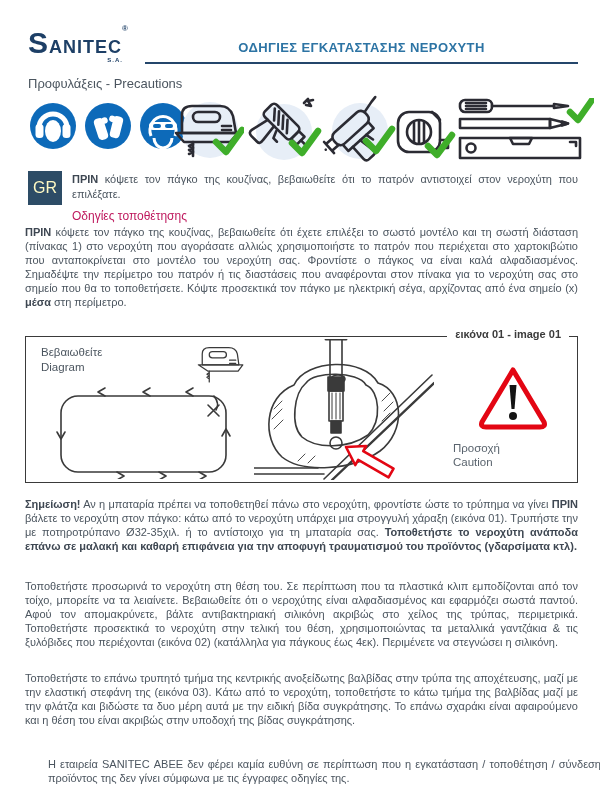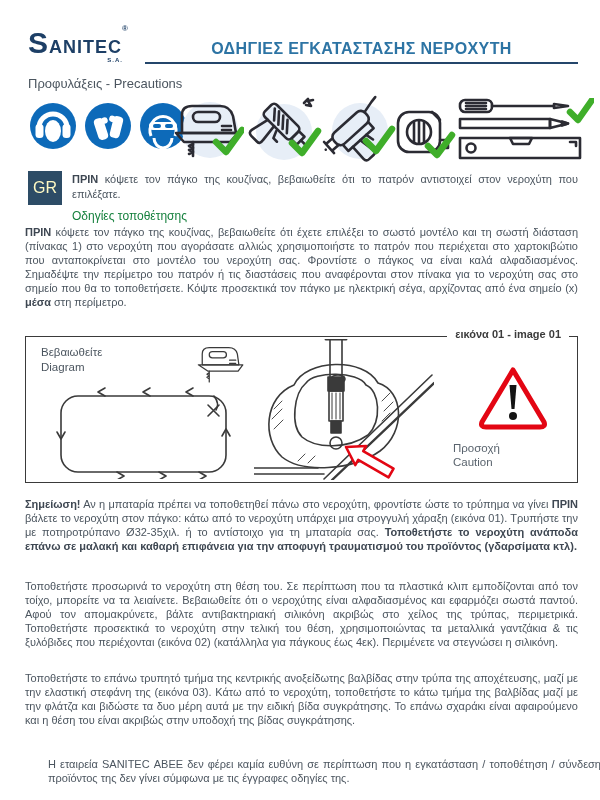--- a/index.html
+++ b/index.html
@@ -10,36 +10,36 @@
   }
   .abs{position:absolute;}
 
   
   .logo{left:28px;top:26px;color:#1d3f66;font-weight:bold;letter-spacing:1px;}
   .logo-main{font-size:18px;display:inline-block;}
   .logo-main::first-letter{font-size:30px;}
   .logo-reg{font-size:8px;vertical-align:top;position:relative;top:-2px;}
   .logo-sub{font-size:6px;display:block;text-align:right;margin-top:-3px;margin-right:6px;color:#1d3f66;}
   .doc-title{left:145px;top:40px;width:433px;text-align:center;color:#2d74a4;
-    font-size:16px;font-weight:bold;letter-spacing:0.4px;}
+    font-size:13px;font-weight:bold;letter-spacing:0.4px;}
   .header-rule{left:145px;top:62px;width:433px;height:2px;background:#24466b;}
   .precautions-label{left:28px;top:76px;font-size:13px;color:#4b555f;}
 
   
   .icon{position:absolute;}
   .tool-bg{fill:#e7eef7;}
   .tool-stroke{stroke:#2b2b33;stroke-width:2.6;fill:none;stroke-linejoin:round;stroke-linecap:round;}
   .check{stroke:#3fae2a;stroke-width:6.5;fill:none;stroke-linecap:round;stroke-linejoin:round;}
 
   
   .gr-box{left:28px;top:171px;width:34px;height:34px;background:#2d4c66;color:#fef9c3;
     display:flex;align-items:center;justify-content:center;font-size:16px;}
   .gr-text{left:72px;top:172px;width:506px;font-size:11px;line-height:14.5px;text-align:justify;}
 
-  .section-heading{left:72px;top:209px;font-size:12px;color:#15803d;}
+  .section-heading{left:72px;top:209px;font-size:12px;color:#be185d;}
 
   .para{left:25px;width:553px;font-size:11px;line-height:14px;text-align:justify;}
   .para b, .gr-text b{color:#3e4752;}
   .p1{top:225px;}
   .p-note{top:497px;}
   .p-install{top:579px;}
   .p-valve{top:671px;}
   .p-footer{top:757px;margin-left:23px;}
 
   

